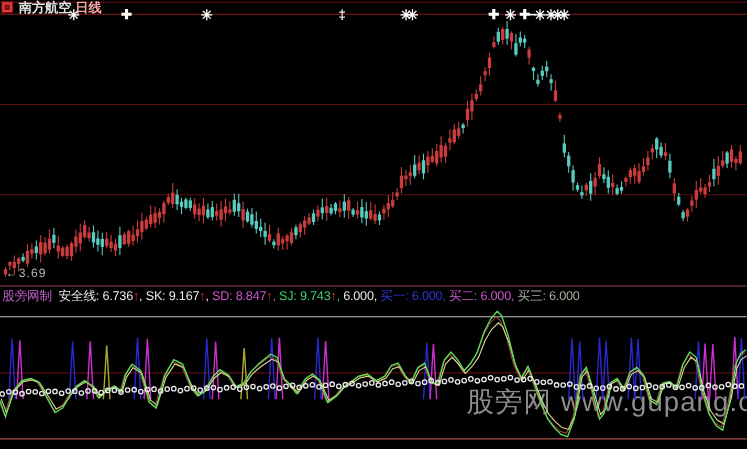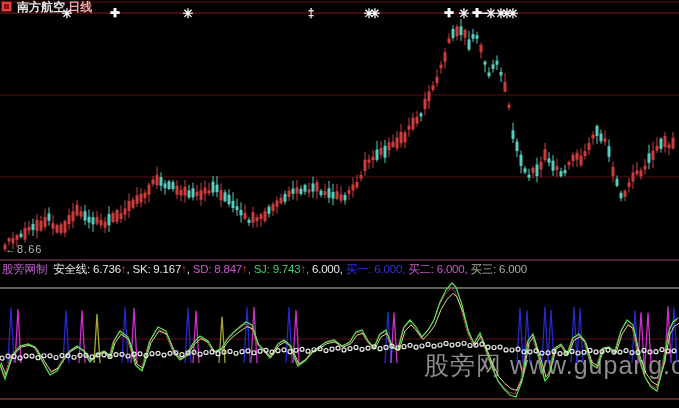--- a/index.html
+++ b/index.html
@@ -530,21 +530,21 @@
       <span style="left: 449px; top: 7px; font-size: 12px; font-weight: bold;">✚</span>
       <span style="left: 464px; top: 7px; font-size: 13px; font-weight: bold;">✳</span>
       <span style="left: 477px; top: 7px; font-size: 12px; font-weight: bold;">✚</span>
       <span style="left: 484px; top: 7px; font-size: 12px; font-weight: bold;">−</span>
       <span style="left: 491px; top: 7px; font-size: 13px; font-weight: bold;">✳</span>
       <span style="left: 501px; top: 7px; font-size: 13px; font-weight: bold;">✳</span>
       <span style="left: 507px; top: 7px; font-size: 13px; font-weight: bold;">✳</span>
       <span style="left: 513px; top: 7px; font-size: 13px; font-weight: bold;">✳</span>
     </div>
 
-  <div id="price-low-label">←8.66</div>
+  <div id="price-low-label">←3.69</div>
 
   <div id="status-line"><span id="maker-label">股旁网制</span><span id="segments-holder"><span style="color: rgb(232, 232, 232);">安全线: 6.736</span><span class="arrow">↑</span><span style="color: rgb(232, 232, 232);">, </span><span style="color: rgb(232, 232, 232);">SK: 9.167</span><span class="arrow">↑</span><span style="color: rgb(232, 232, 232);">, </span><span style="color: rgb(204, 85, 204);">SD: 8.847</span><span class="arrow">↑</span><span style="color: rgb(204, 85, 204);">, </span><span style="color: rgb(63, 207, 111);">SJ: 9.743</span><span class="arrow">↑</span><span style="color: rgb(63, 207, 111);">, </span><span style="color: rgb(232, 232, 232);">6.000</span><span style="color: rgb(232, 232, 232);">, </span><span style="color: rgb(51, 51, 216);">买一: 6.000</span><span style="color: rgb(51, 51, 216);">, </span><span style="color: rgb(204, 85, 204);">买二: 6.000</span><span style="color: rgb(204, 85, 204);">, </span><span style="color: rgb(168, 174, 156);">买三: 6.000</span></span></div>
 
   <div id="watermark">股旁网 www.gupang.com</div>
 
   <div class="region" style="top:13px;height:247px;"></div>
   <div class="region" style="top:288px;height:112px;"></div>
 </div>
 
 </body></html>

